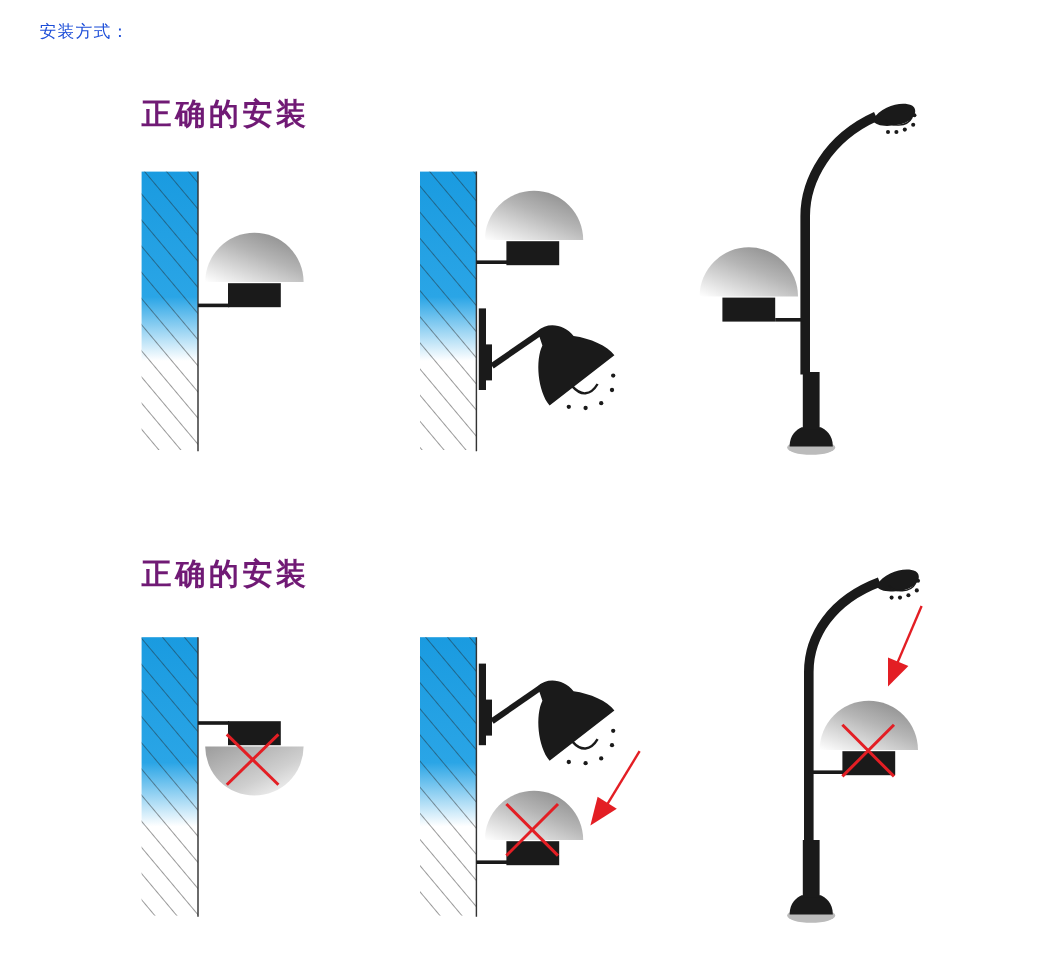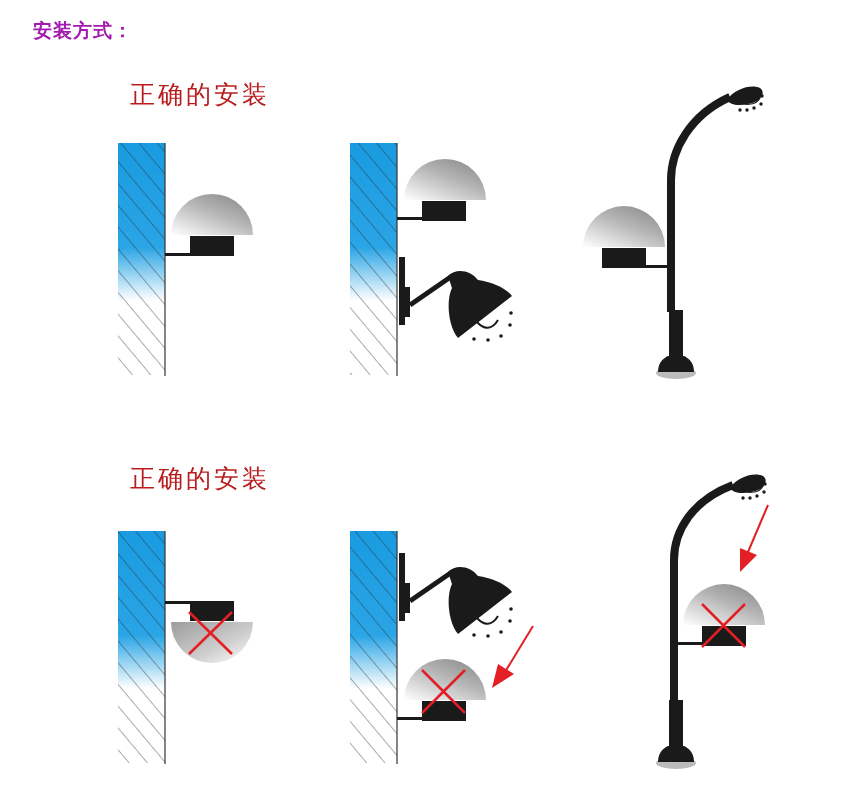--- a/index.html
+++ b/index.html
@@ -1,18 +1,18 @@
 <!DOCTYPE html>
 <html><head>
   <meta charset="utf-8">
   <style>
     html, body { margin: 0; padding: 0; background: #ffffff; }
     body { width: 868px; height: 812px; position: relative; overflow: hidden; font-family: "DejaVu Sans", sans-serif; }
-    .heading { position: absolute; left: 33px; top: 18px; font-size: 19px; font-weight: bold; color: #a21caf; letter-spacing: 1px; }
-    .section-title { position: absolute; font-size: 25px; font-weight: normal; color: #b91c1c; letter-spacing: 3px; margin-left: 12px; }
+    .heading { position: absolute; left: 33px; top: 18px; font-size: 14px; font-weight: normal; color: #1d4ed8; letter-spacing: 1px; }
+    .section-title { position: absolute; font-size: 25px; font-weight: bold; color: #701a75; letter-spacing: 3px; }
     .title-correct { left: 118px; top: 78px; }
     .title-wrong { left: 118px; top: 462px; }
     svg.fig { position: absolute; left: 0; top: 0; }
   </style>
 </head>
 <body>
 
 <div class="heading">安装方式：</div>
 <div class="section-title title-correct">正确的安装</div>
 <div class="section-title title-wrong">正确的安装</div>

